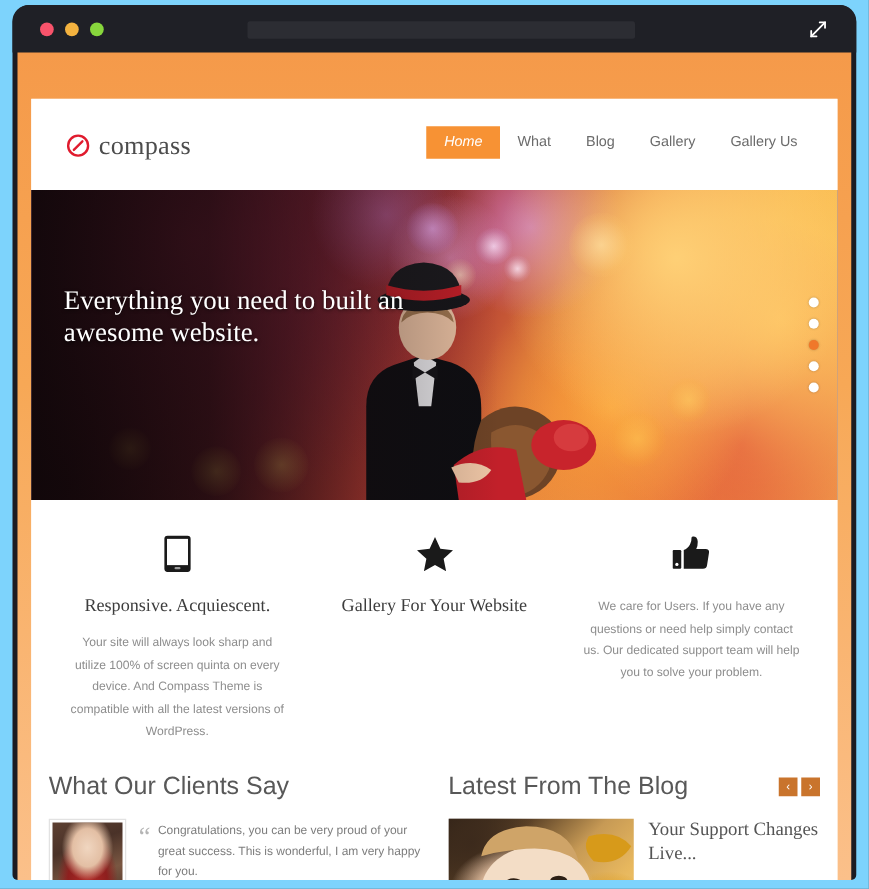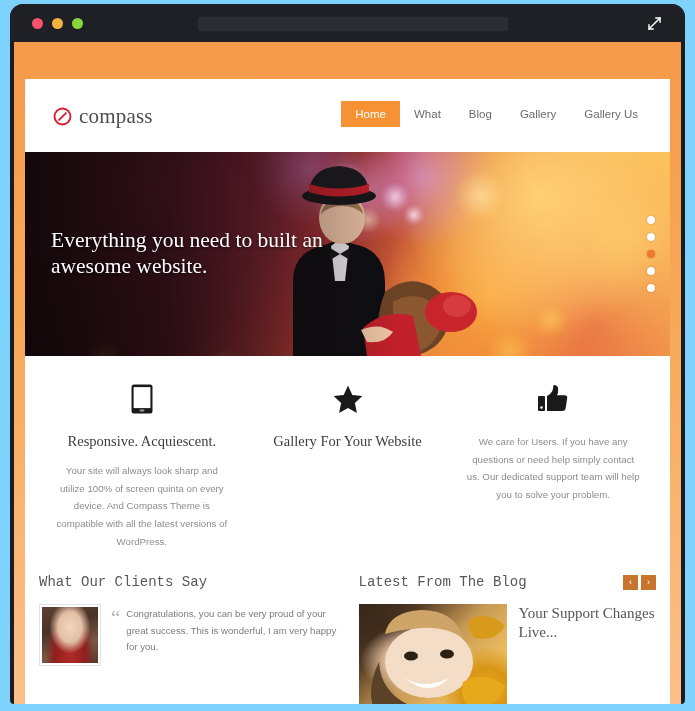--- a/index.html
+++ b/index.html
@@ -115,26 +115,27 @@
     font-size: 11.5px;
     color: #6b6b6b;
     padding: 7px 14px;
     white-space: nowrap;
     cursor: pointer;
     font-family: "Liberation Sans", sans-serif;
   }
   .navitem.active {
     background: #f79234;
     color: #ffffff;
+    font-style: italic;
   }
 
   
   #hero {
     position: relative;
-    height: 204px;
+    height: 248px;
     overflow: hidden;
     background: #2a0d14;
   }
   #hero-bg {
     position: absolute;
     inset: 0;
     background:
       radial-gradient(circle at 80% 22%, rgba(255,210,120,0.95) 0%, rgba(255,190,90,0.0) 26%),
       radial-gradient(circle at 93% 42%, rgba(255,200,100,0.9) 0%, rgba(255,190,90,0.0) 30%),
       radial-gradient(circle at 62% 12%, rgba(210,140,220,0.75) 0%, rgba(190,120,200,0.0) 16%),
@@ -243,22 +244,22 @@
   }
   .col { flex: 1; min-width: 0; }
 
   .col-head {
     display: flex;
     align-items: center;
     justify-content: space-between;
     margin-bottom: 14px;
   }
   .col-title {
-    font-family: Liberation Mono, monospace;
-    font-size: 14px;
+    font-family: Liberation Sans, sans-serif;
+    font-size: 20px;
     color: #585858;
   }
   .arrows { display: flex; gap: 3px; }
   .arrow-btn {
     width: 15px; height: 15px;
     background: #c9742c;
     color: #ffffff;
     font-size: 9px;
     line-height: 15px;
     text-align: center;

